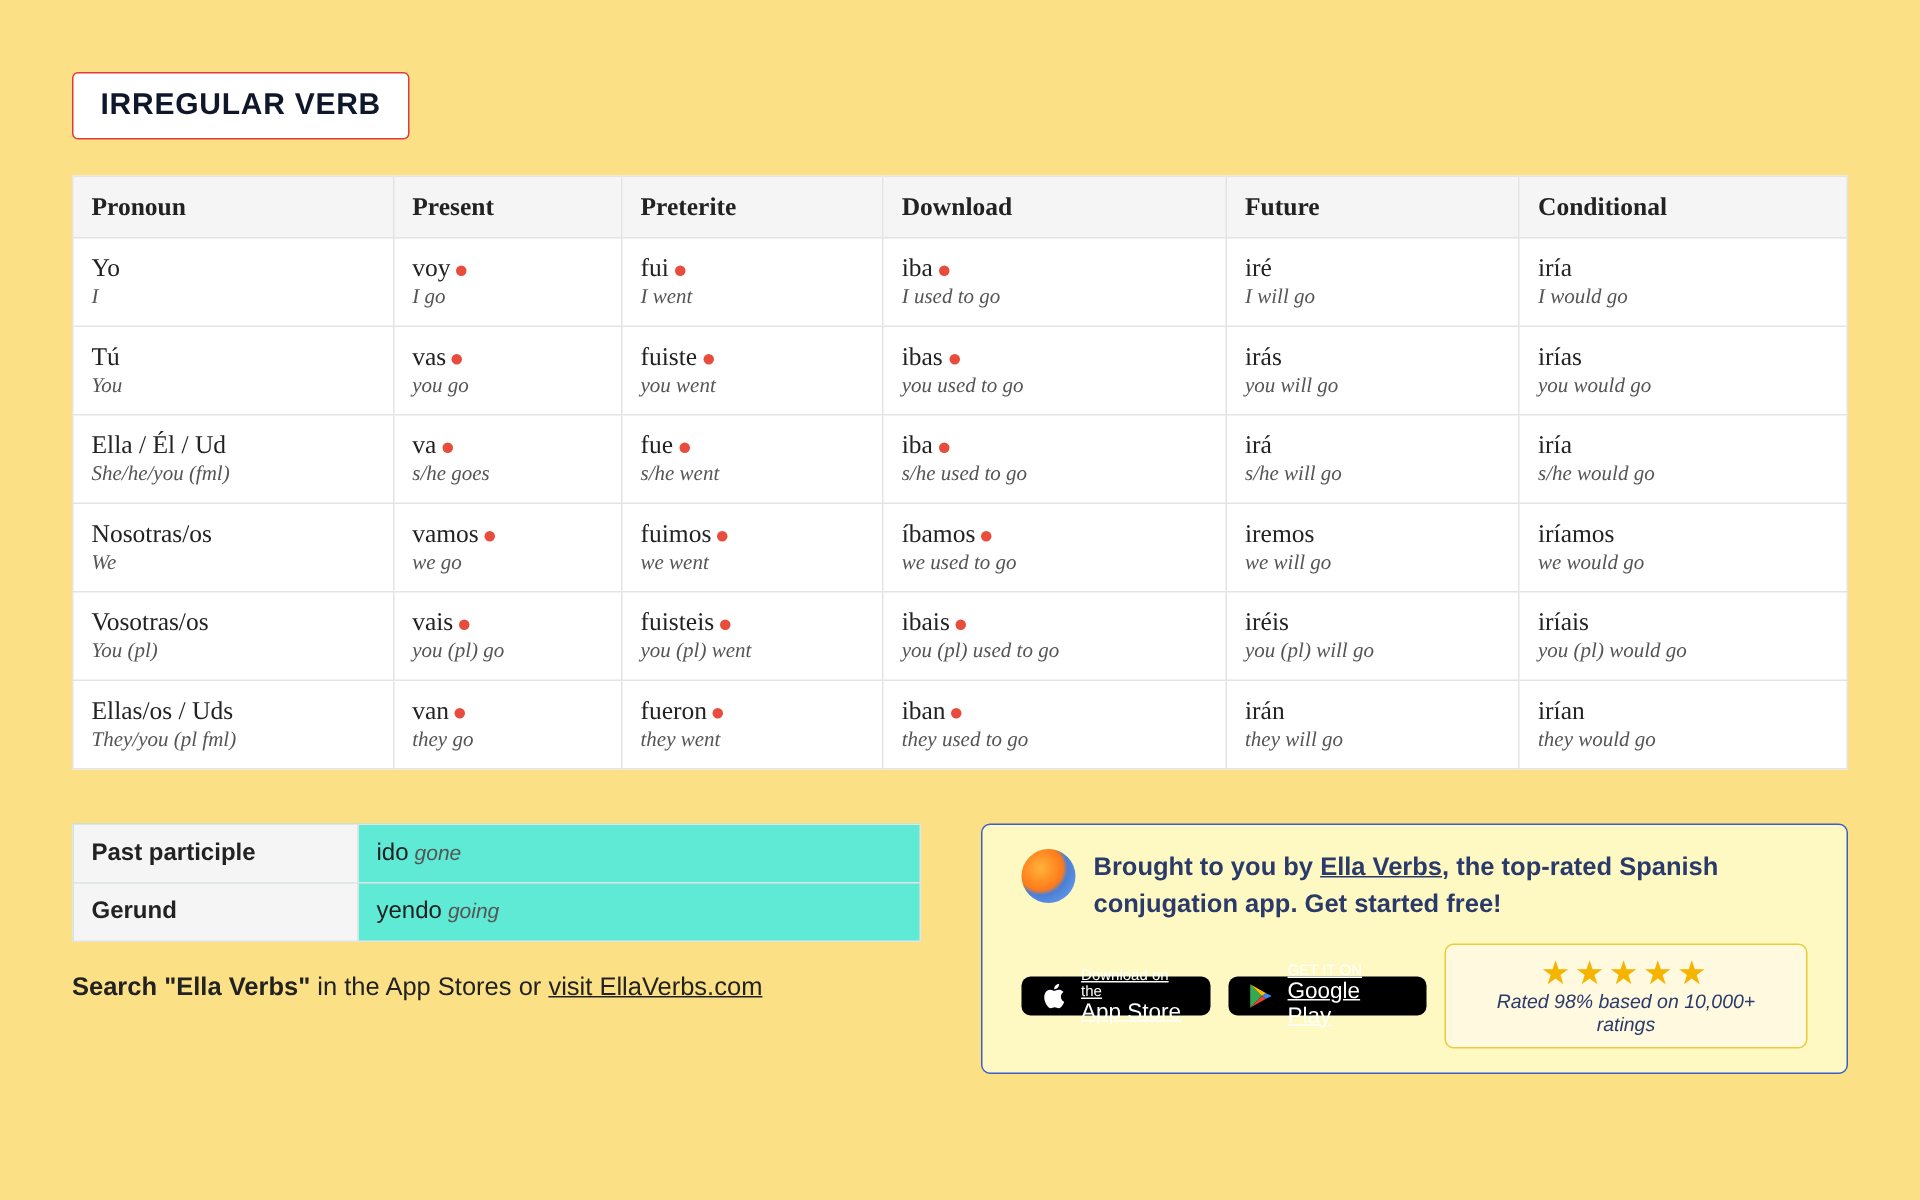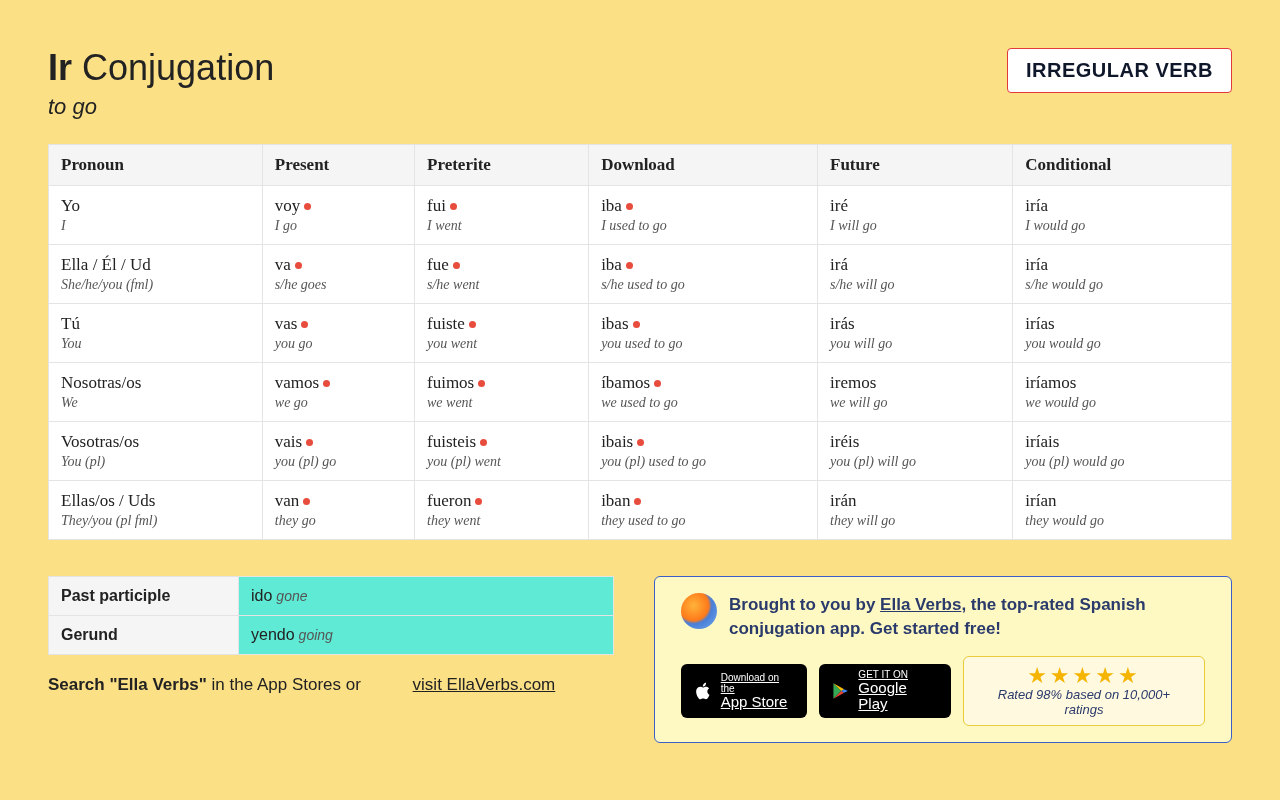--- a/index.html
+++ b/index.html
@@ -52,63 +52,59 @@
   width: 100%;
   border-collapse: collapse;
   background: #5eead4;
   border: 1px solid #ddd;
 }
 table.part th, table.part td { border: 1px solid #e4e4e4; padding: 10px 12px; text-align: left; font-size: 16px; }
 table.part th { background: #f5f5f5; font-weight: 700; width: 190px; }
 .part-gloss { font-style: italic; color: #555; font-size: 14px; margin-left: 4px; }
 .search-line { margin-top: 20px; font-size: 17px; }
 .search-line .bold { font-weight: 700; }
-.search-line a { color: #222; text-decoration: underline; margin-left: 47px; }
+.search-line a { color: #222; text-decoration: underline; }
 .promo {
   flex: 1;
   background: #fef9c3;
   border: 1.5px solid #3a5fc8;
   border-radius: 6px;
   padding: 16px 26px;
 }
 .promo-top { display: flex; gap: 12px; align-items: flex-start; }
 .promo-icon {
   width: 36px; height: 36px; flex-shrink: 0;
   border-radius: 50%;
   background: radial-gradient(circle at 35% 35%, #ffb33a 0%, #ff7a1a 45%, #4a7fd6 55%, #6fa8f0 100%);
 }
 .promo-text { font-size: 17px; color: #2a3a6b; font-weight: 600; line-height: 1.45; }
 .promo-text a { color: #2a3a6b; text-decoration: underline; }
 .promo-bottom { display: flex; gap: 12px; margin-top: 14px; align-items: center; }
 .store-badge {
-  background: #000; color: #fff; border-radius: 6px; height: 54px; padding: 4px 12px;
+  background: #000; color: #fff; border-radius: 6px; height: 26px; padding: 4px 12px;
   display: flex; align-items: center; gap: 8px; font-size: 10px; line-height: 1.1;
   min-width: 118px;
 }
 .store-badge .big { font-size: 15px; font-weight: 500; display: block; }
 .store-badge svg { fill: #fff; }
 .rating-box {
   margin-left: auto;
   background: #fff9e0;
   border: 1px solid #eacb3a;
   border-radius: 6px;
   padding: 8px 14px;
   text-align: center;
 }
 .stars { color: #f5b400; font-size: 22px; letter-spacing: 3px; line-height: 1; }
 .rating-text { font-size: 13px; font-style: italic; color: #2a3a6b; margin-top: 0; }
 </style>
 </head>
 <body>
 
 <div class="header">
-  <div class="title-block">
-    <h1><span class="bold">Ir</span> <span>Conjugation</span></h1>
-    <div class="subtitle">to go</div>
-  </div>
   <div class="badge">IRREGULAR VERB</div>
 </div>
 
 <table class="conj">
   <thead>
       <tr id="header-row">
         <th>Pronoun</th>
         <th>Present</th>
         <th>Preterite</th>
         <th>Download</th>
@@ -119,34 +115,34 @@
   <tbody id="conj-body">
       <tr>
         <td><span class="cell-main">Yo</span><span class="cell-sub">I</span></td>
         <td><span class="cell-main">voy</span><span class="dot"></span><span class="cell-sub">I go</span></td>
         <td><span class="cell-main">fui</span><span class="dot"></span><span class="cell-sub">I went</span></td>
         <td><span class="cell-main">iba</span><span class="dot"></span><span class="cell-sub">I used to go</span></td>
         <td><span class="cell-main">iré</span><span class="cell-sub">I will go</span></td>
         <td><span class="cell-main">iría</span><span class="cell-sub">I would go</span></td>
       </tr>
       <tr>
+        <td><span class="cell-main">Tú</span><span class="cell-sub">You</span></td>
+        <td><span class="cell-main">vas</span><span class="dot"></span><span class="cell-sub">you go</span></td>
+        <td><span class="cell-main">fuiste</span><span class="dot"></span><span class="cell-sub">you went</span></td>
+        <td><span class="cell-main">ibas</span><span class="dot"></span><span class="cell-sub">you used to go</span></td>
+        <td><span class="cell-main">irás</span><span class="cell-sub">you will go</span></td>
+        <td><span class="cell-main">irías</span><span class="cell-sub">you would go</span></td>
+      </tr>
+      <tr>
         <td><span class="cell-main">Ella / Él / Ud</span><span class="cell-sub">She/he/you (fml)</span></td>
         <td><span class="cell-main">va</span><span class="dot"></span><span class="cell-sub">s/he goes</span></td>
         <td><span class="cell-main">fue</span><span class="dot"></span><span class="cell-sub">s/he went</span></td>
         <td><span class="cell-main">iba</span><span class="dot"></span><span class="cell-sub">s/he used to go</span></td>
         <td><span class="cell-main">irá</span><span class="cell-sub">s/he will go</span></td>
         <td><span class="cell-main">iría</span><span class="cell-sub">s/he would go</span></td>
-      </tr>
-      <tr>
-        <td><span class="cell-main">Tú</span><span class="cell-sub">You</span></td>
-        <td><span class="cell-main">vas</span><span class="dot"></span><span class="cell-sub">you go</span></td>
-        <td><span class="cell-main">fuiste</span><span class="dot"></span><span class="cell-sub">you went</span></td>
-        <td><span class="cell-main">ibas</span><span class="dot"></span><span class="cell-sub">you used to go</span></td>
-        <td><span class="cell-main">irás</span><span class="cell-sub">you will go</span></td>
-        <td><span class="cell-main">irías</span><span class="cell-sub">you would go</span></td>
       </tr>
       <tr>
         <td><span class="cell-main">Nosotras/os</span><span class="cell-sub">We</span></td>
         <td><span class="cell-main">vamos</span><span class="dot"></span><span class="cell-sub">we go</span></td>
         <td><span class="cell-main">fuimos</span><span class="dot"></span><span class="cell-sub">we went</span></td>
         <td><span class="cell-main">íbamos</span><span class="dot"></span><span class="cell-sub">we used to go</span></td>
         <td><span class="cell-main">iremos</span><span class="cell-sub">we will go</span></td>
         <td><span class="cell-main">iríamos</span><span class="cell-sub">we would go</span></td>
       </tr>
       <tr>

